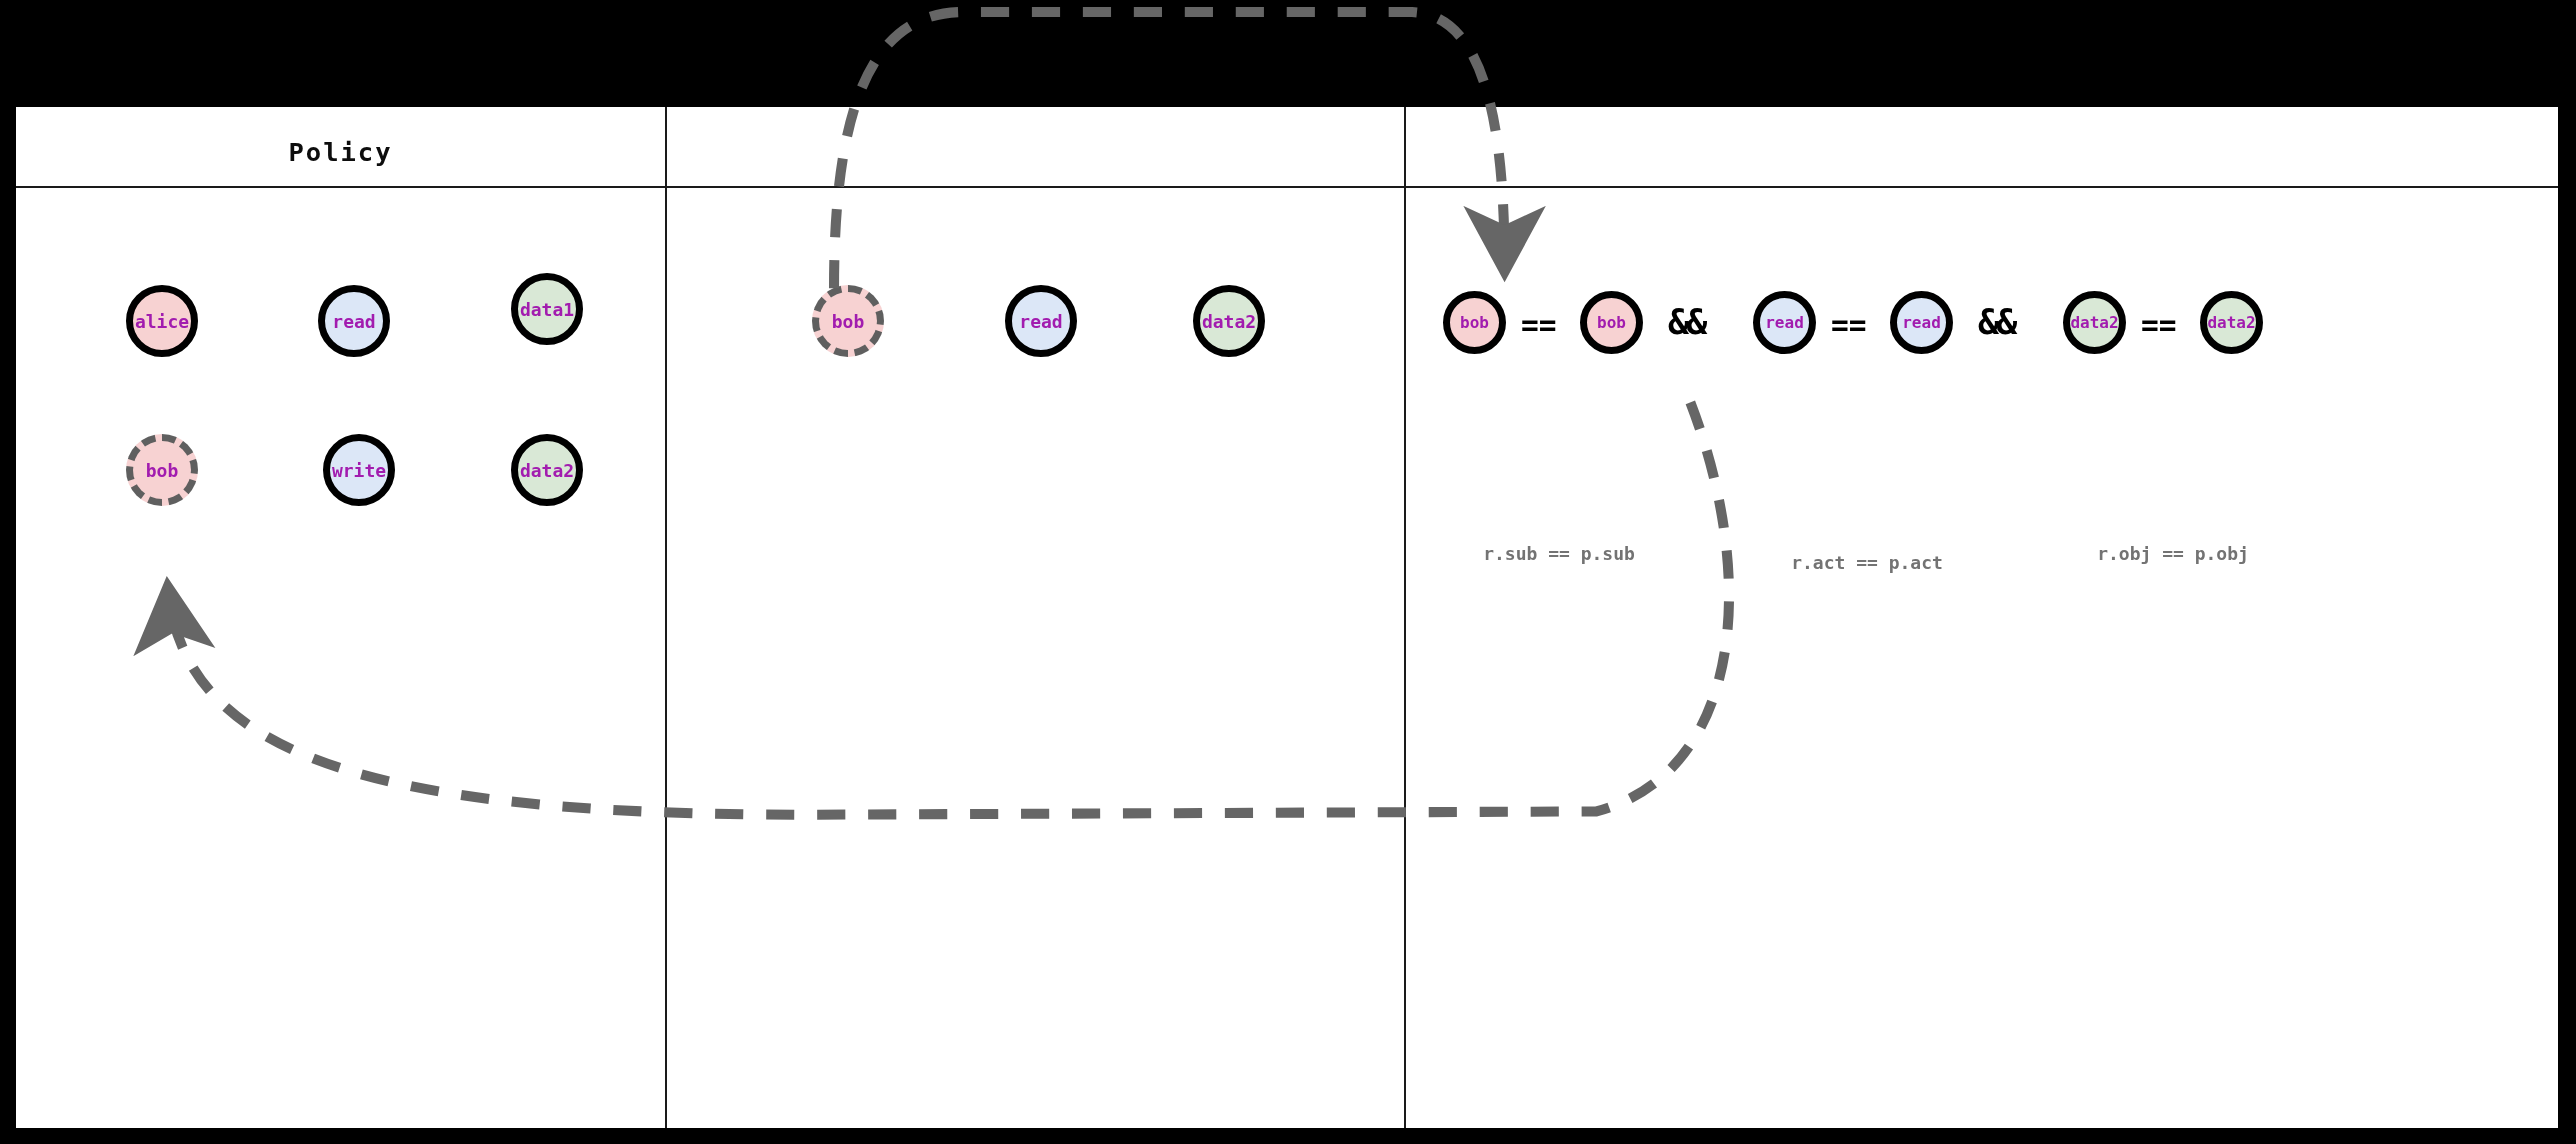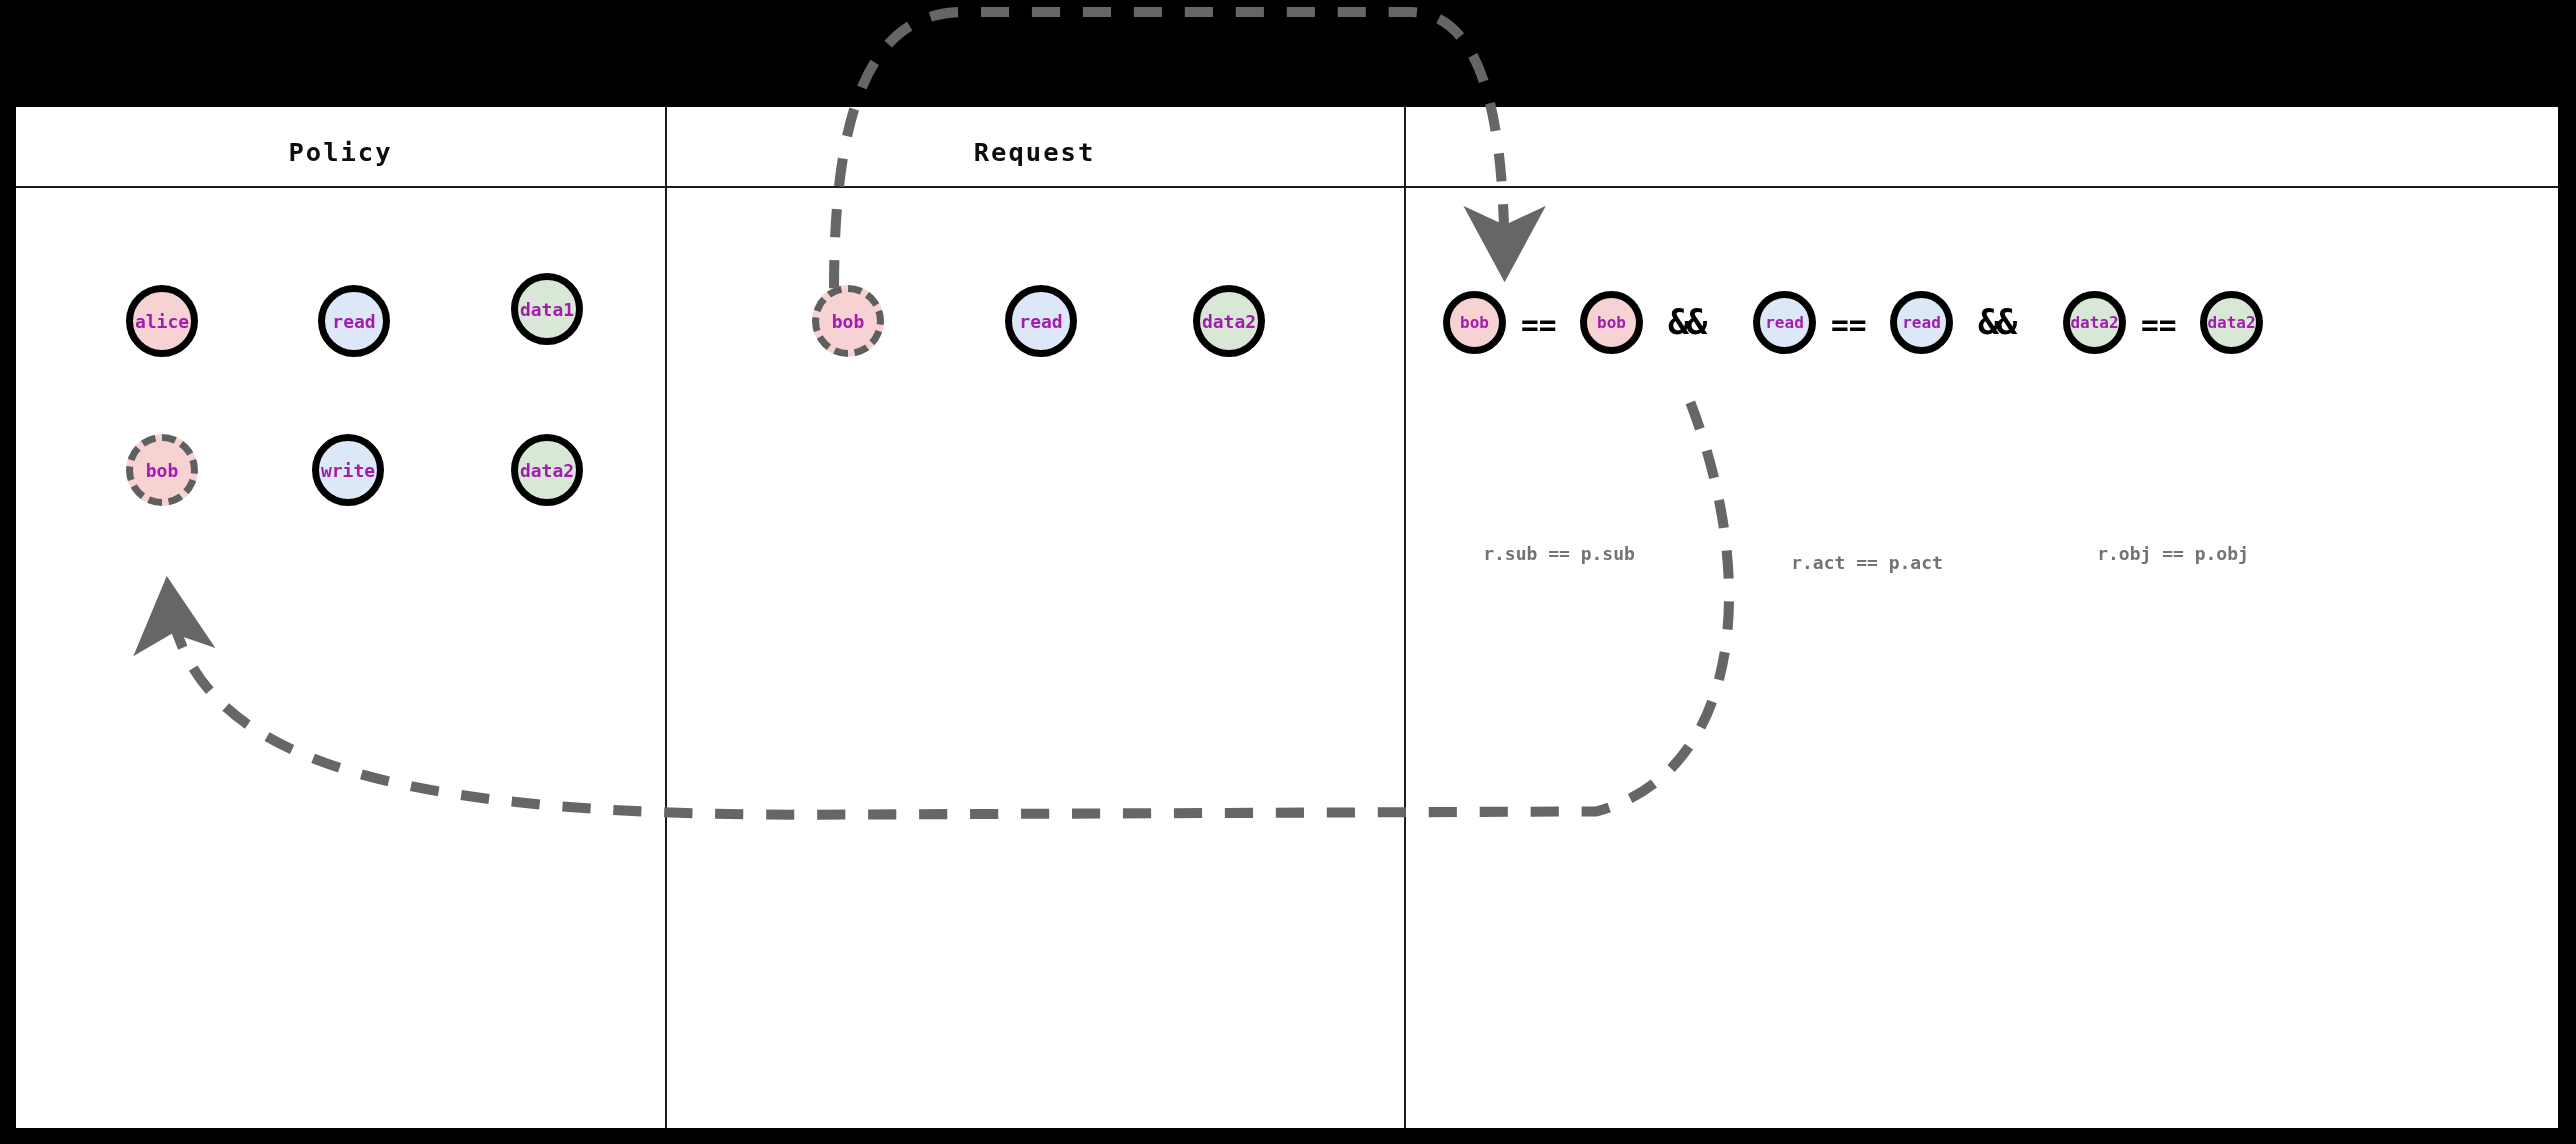--- a/index.html
+++ b/index.html
@@ -106,28 +106,27 @@
 
 <div id="stage">
 
   <div id="panel">
 
     <div class="hline" style="top:79px;"></div>
     <div class="vline" style="left:649px; height:1021px;"></div>
     <div class="vline" style="left:1388px; height:1021px;"></div>
 
     <div class="col-header" style="left:0px; width:649px;">Policy</div>
-    <div class="col-header" style="left:649px; width:739px;">Request</div>
 
     <div class="node node-lg pink solid" style="left:110px; top:178px;">alice</div>
     <div class="node node-lg blue solid" style="left:302px; top:178px;">read</div>
     <div class="node node-lg green solid" style="left:495px; top:166px;">data1</div>
 
     <div class="node node-lg pink dashed" style="left:110px; top:327px;">bob</div>
-    <div class="node node-lg blue solid" style="left:296px; top:327px;">write</div>
+    <div class="node node-lg blue solid" style="left:307px; top:327px;">write</div>
     <div class="node node-lg green solid" style="left:495px; top:327px;">data2</div>
 
     <div class="node node-lg pink dashed" style="left:796px; top:178px;">bob</div>
     <div class="node node-lg blue solid" style="left:989px; top:178px;">read</div>
     <div class="node node-lg green solid" style="left:1177px; top:178px;">data2</div>
 
     <div class="node node-md pink solid" style="left:1427px; top:184px;">bob</div>
     <div class="op op-eq" style="left:1505px; top:201px;">==</div>
     <div class="node node-md pink solid" style="left:1564px; top:184px;">bob</div>
     <div class="op op-and" style="left:1652px; top:195px;">&amp;&amp;</div>

